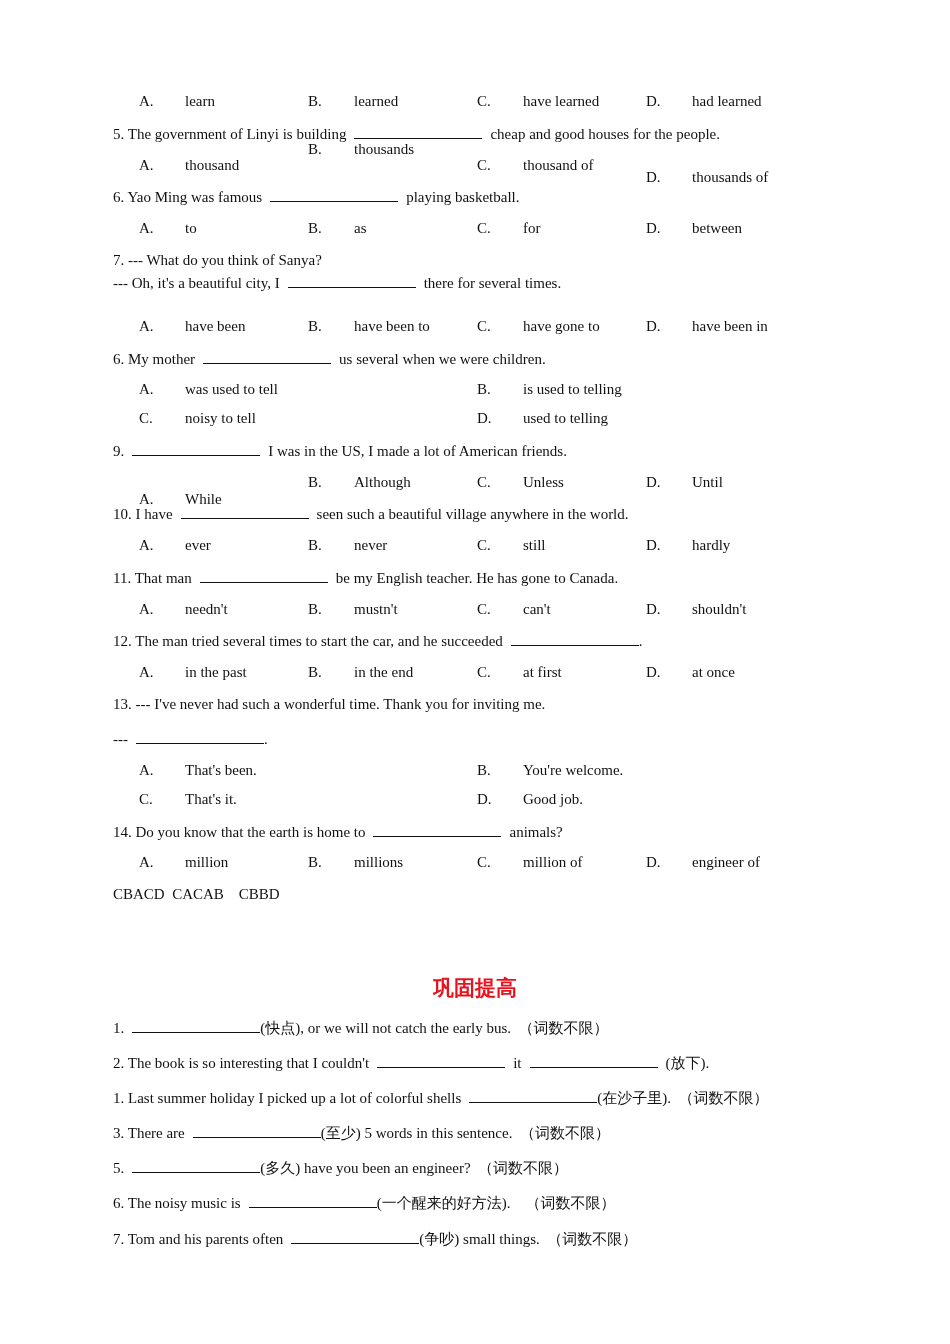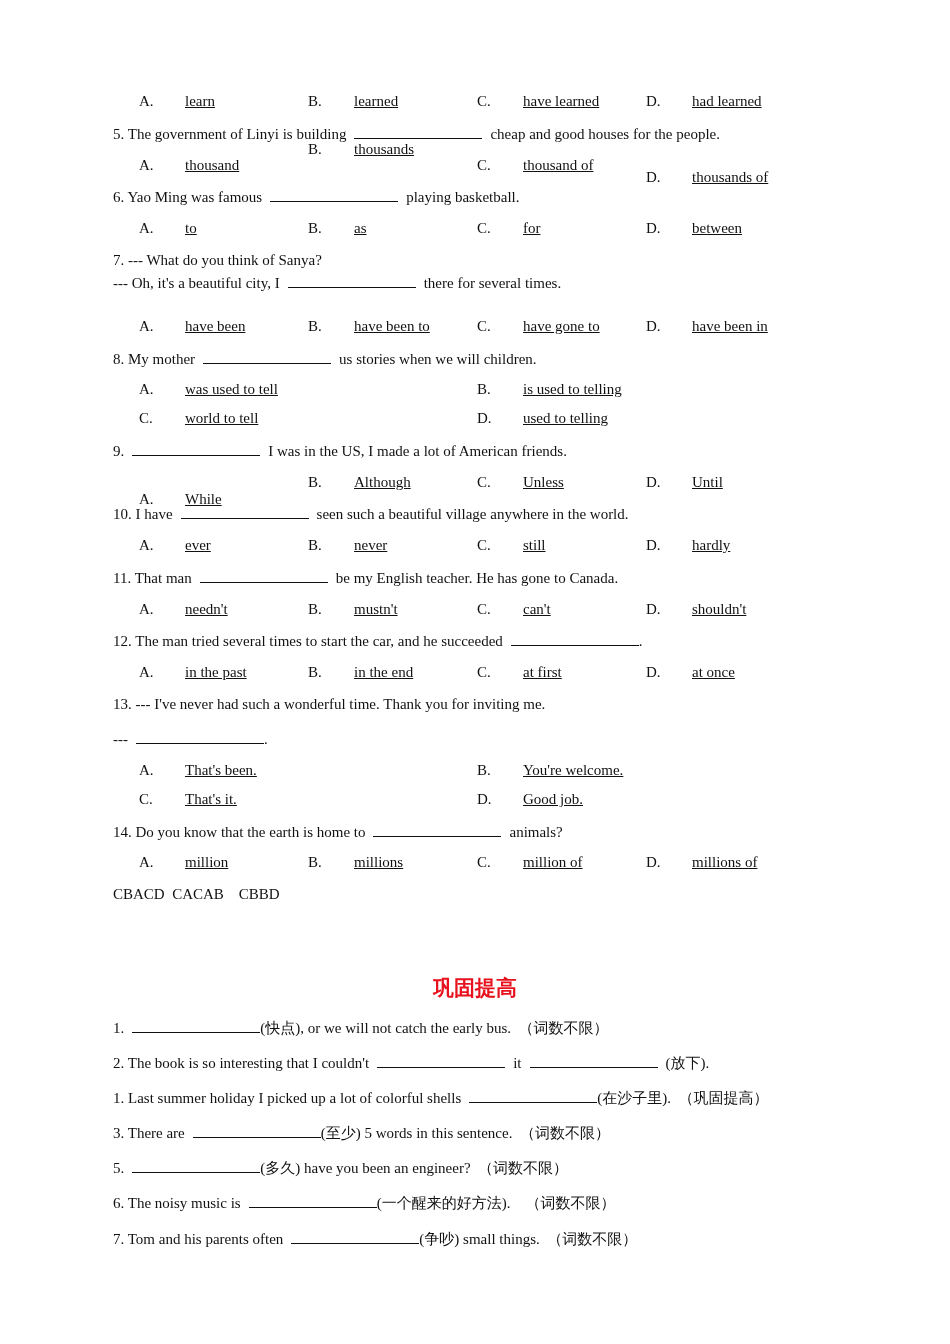--- a/index.html
+++ b/index.html
@@ -2,21 +2,21 @@
 <html><head>
 <meta charset="utf-8">
 <style>
   html, body { margin: 0; padding: 0; background: #ffffff; }
   body {
     width: 950px; height: 1344px; position: relative; overflow: hidden;
     font-family: "Liberation Serif", "DejaVu Serif", serif;
     font-size: 15px; color: #111;
   }
   .line { position: absolute; left: 113px; white-space: nowrap; line-height: 18px; }
-  .opt { position: absolute; white-space: nowrap; line-height: 18px; text-decoration: underline; }
+  .opt { position: absolute; white-space: nowrap; line-height: 18px; }
   .letter { display: inline-block; width: 46px; }
   .blank {
     display: inline-block; width: 128px; height: 14px;
     border-bottom: 1px solid #111; margin: 0 8px; vertical-align: baseline;
   }
   .blank.tight-right { margin-right: 0; }
   .title {
     position: absolute; left: 0; width: 950px; top: 974px; text-align: center;
     color: #e8121e; font-weight: bold; font-size: 21px;
     font-family: "DejaVu Sans", sans-serif;
@@ -44,24 +44,24 @@
 <div class="opt" style="left:477px;top:219px"><span class="letter">C.</span><span>for</span></div>
 <div class="opt" style="left:646px;top:219px"><span class="letter">D.</span><span>between</span></div>
 
 <div class="line" style="top:251px">7. --- What do you think of Sanya?</div>
 <div class="line" style="top:273px"><span>--- Oh, it's a beautiful city, I</span><span class="blank"></span><span>there for several times.</span></div>
 <div class="opt" style="left:139px;top:317px"><span class="letter">A.</span><span>have been</span></div>
 <div class="opt" style="left:308px;top:317px"><span class="letter">B.</span><span>have been to</span></div>
 <div class="opt" style="left:477px;top:317px"><span class="letter">C.</span><span>have gone to</span></div>
 <div class="opt" style="left:646px;top:317px"><span class="letter">D.</span><span>have been in</span></div>
 
-<div class="line" style="top:349px"><span>8. My mother</span><span class="blank"></span><span>us stories when we will children.</span></div>
+<div class="line" style="top:349px"><span>6. My mother</span><span class="blank"></span><span>us several when we were children.</span></div>
 <div class="opt" style="left:139px;top:380px"><span class="letter">A.</span><span>was used to tell</span></div>
 <div class="opt" style="left:477px;top:380px"><span class="letter">B.</span><span>is used to telling</span></div>
-<div class="opt" style="left:139px;top:409px"><span class="letter">C.</span><span>world to tell</span></div>
+<div class="opt" style="left:139px;top:409px"><span class="letter">C.</span><span>noisy to tell</span></div>
 <div class="opt" style="left:477px;top:409px"><span class="letter">D.</span><span>used to telling</span></div>
 
 <div class="line" style="top:441px"><span>9.</span><span class="blank"></span><span>I was in the US, I made a lot of American friends.</span></div>
 <div class="opt" style="left:139px;top:490px"><span class="letter">A.</span><span>While</span></div>
 <div class="opt" style="left:308px;top:473px"><span class="letter">B.</span><span>Although</span></div>
 <div class="opt" style="left:477px;top:473px"><span class="letter">C.</span><span>Unless</span></div>
 <div class="opt" style="left:646px;top:473px"><span class="letter">D.</span><span>Until</span></div>
 
 <div class="line" style="top:504px"><span>10. I have</span><span class="blank"></span><span>seen such a beautiful village anywhere in the world.</span></div>
 <div class="opt" style="left:139px;top:536px"><span class="letter">A.</span><span>ever</span></div>
@@ -85,25 +85,25 @@
 <div class="line" style="top:729px"><span>---</span><span class="blank tight-right"></span><span>.</span></div>
 <div class="opt" style="left:139px;top:761px"><span class="letter">A.</span><span>That's been.</span></div>
 <div class="opt" style="left:477px;top:761px"><span class="letter">B.</span><span>You're welcome.</span></div>
 <div class="opt" style="left:139px;top:790px"><span class="letter">C.</span><span>That's it.</span></div>
 <div class="opt" style="left:477px;top:790px"><span class="letter">D.</span><span>Good job.</span></div>
 
 <div class="line" style="top:822px"><span>14. Do you know that the earth is home to</span><span class="blank"></span><span>animals?</span></div>
 <div class="opt" style="left:139px;top:853px"><span class="letter">A.</span><span>million</span></div>
 <div class="opt" style="left:308px;top:853px"><span class="letter">B.</span><span>millions</span></div>
 <div class="opt" style="left:477px;top:853px"><span class="letter">C.</span><span>million of</span></div>
-<div class="opt" style="left:646px;top:853px"><span class="letter">D.</span><span>millions of</span></div>
+<div class="opt" style="left:646px;top:853px"><span class="letter">D.</span><span>engineer of</span></div>
 
 <div class="line" style="top:885px;white-space:pre">CBACD  CACAB    CBBD</div>
 
 <div class="title">巩固提高</div>
 
 <div class="line" style="top:1018px;white-space:pre"><span>1.</span><span class="blank tight-right"></span><span>(快点), or we will not catch the early bus.  （词数不限）</span></div>
 <div class="line" style="top:1053px;white-space:pre"><span>2. The book is so interesting that I couldn't</span><span class="blank"></span><span>it</span><span class="blank"></span><span>(放下).</span></div>
-<div class="line" style="top:1088px;white-space:pre"><span>1. Last summer holiday I picked up a lot of colorful shells</span><span class="blank tight-right"></span><span>(在沙子里).  （巩固提高）</span></div>
+<div class="line" style="top:1088px;white-space:pre"><span>1. Last summer holiday I picked up a lot of colorful shells</span><span class="blank tight-right"></span><span>(在沙子里).  （词数不限）</span></div>
 <div class="line" style="top:1123px;white-space:pre"><span>3. There are</span><span class="blank tight-right"></span><span>(至少) 5 words in this sentence.  （词数不限）</span></div>
 <div class="line" style="top:1158px;white-space:pre"><span>5.</span><span class="blank tight-right"></span><span>(多久) have you been an engineer?  （词数不限）</span></div>
 <div class="line" style="top:1193px;white-space:pre"><span>6. The noisy music is</span><span class="blank tight-right"></span><span>(一个醒来的好方法).    （词数不限）</span></div>
 <div class="line" style="top:1229px;white-space:pre"><span>7. Tom and his parents often</span><span class="blank tight-right"></span><span>(争吵) small things.  （词数不限）</span></div>
 
 </body></html>

